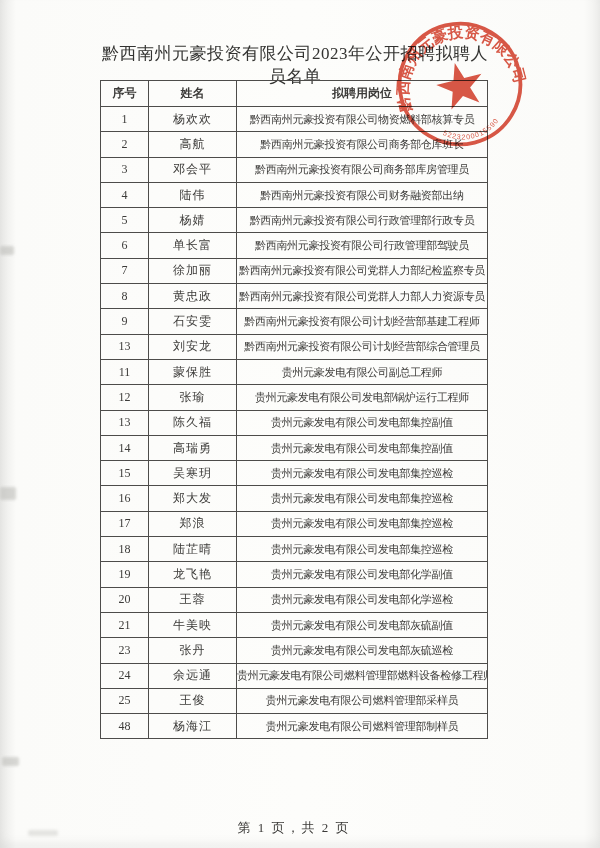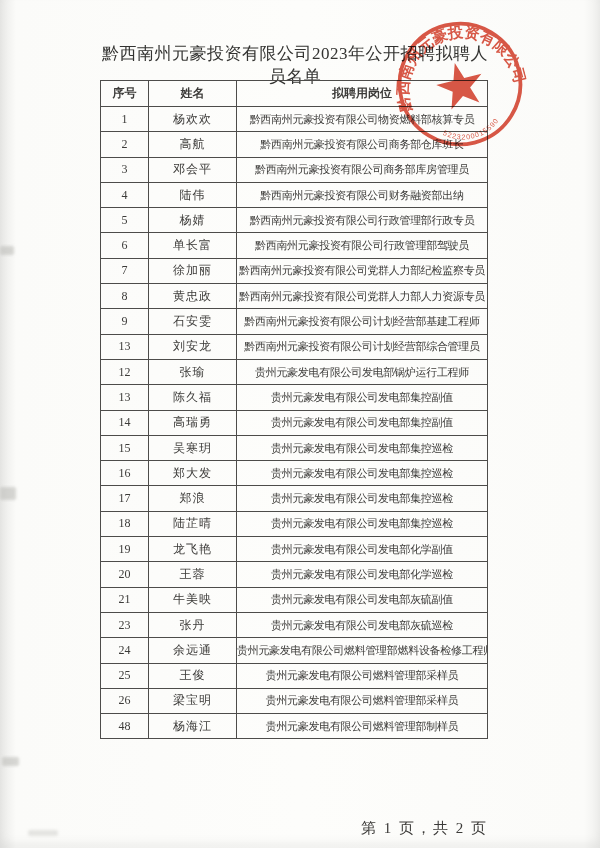--- a/index.html
+++ b/index.html
@@ -50,22 +50,22 @@
   }
   table.roster td { height: 24.3px; }
   td.c-no   { font-size: 12px; }
   td.c-name { font-size: 12px; letter-spacing: 1px; }
   td.c-position { font-size: 11px; letter-spacing: -0.3px; }
   col.col-no   { width: 48px; }
   col.col-name { width: 88px; }
   .page-footer {
     position: absolute;
     left: 100px; top: 819px; width: 388px;
-    text-align: right;
-    font-size: 15px;
+    text-align: center;
+    font-size: 13px;
     letter-spacing: 2px;
     color: #3c3b39;
   }
   .seal {
     position: absolute;
     left: 394px; top: 18px;
     width: 132px; height: 132px;
     transform: rotate(-14deg);
     opacity: 0.88;
     mix-blend-mode: multiply;
@@ -149,20 +149,25 @@
             <td class="c-no">9</td>
             <td class="c-name">石安雯</td>
             <td class="c-position">黔西南州元豪投资有限公司计划经营部基建工程师</td>
           </tr>
           <tr>
             <td class="c-no">13</td>
             <td class="c-name">刘安龙</td>
             <td class="c-position">黔西南州元豪投资有限公司计划经营部综合管理员</td>
           </tr>
           <tr>
+            <td class="c-no">11</td>
+            <td class="c-name">蒙保胜</td>
+            <td class="c-position">贵州元豪发电有限公司副总工程师</td>
+          </tr>
+          <tr>
             <td class="c-no">12</td>
             <td class="c-name">张瑜</td>
             <td class="c-position">贵州元豪发电有限公司发电部锅炉运行工程师</td>
           </tr>
           <tr>
             <td class="c-no">13</td>
             <td class="c-name">陈久福</td>
             <td class="c-position">贵州元豪发电有限公司发电部集控副值</td>
           </tr>
           <tr>
@@ -211,25 +216,20 @@
             <td class="c-position">贵州元豪发电有限公司发电部灰硫巡检</td>
           </tr>
           <tr>
             <td class="c-no">24</td>
             <td class="c-name">余远通</td>
             <td class="c-position">贵州元豪发电有限公司燃料管理部燃料设备检修工程师</td>
           </tr>
           <tr>
             <td class="c-no">25</td>
             <td class="c-name">王俊</td>
-            <td class="c-position">贵州元豪发电有限公司燃料管理部采样员</td>
-          </tr>
-          <tr>
-            <td class="c-no">26</td>
-            <td class="c-name">梁宝明</td>
             <td class="c-position">贵州元豪发电有限公司燃料管理部采样员</td>
           </tr>
           <tr>
             <td class="c-no">48</td>
             <td class="c-name">杨海江</td>
             <td class="c-position">贵州元豪发电有限公司燃料管理部制样员</td>
           </tr>
         </tbody>
     </table>
   </div>

